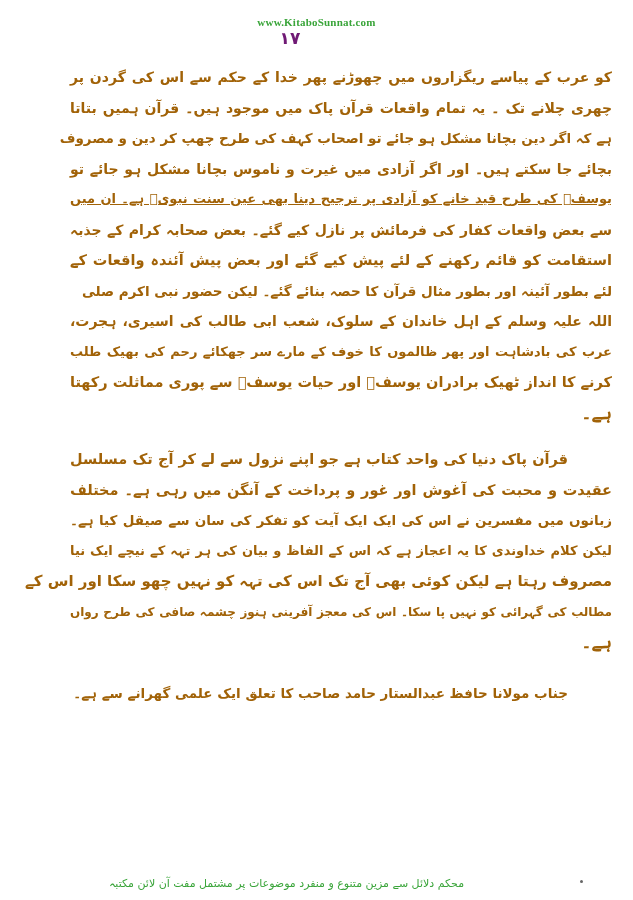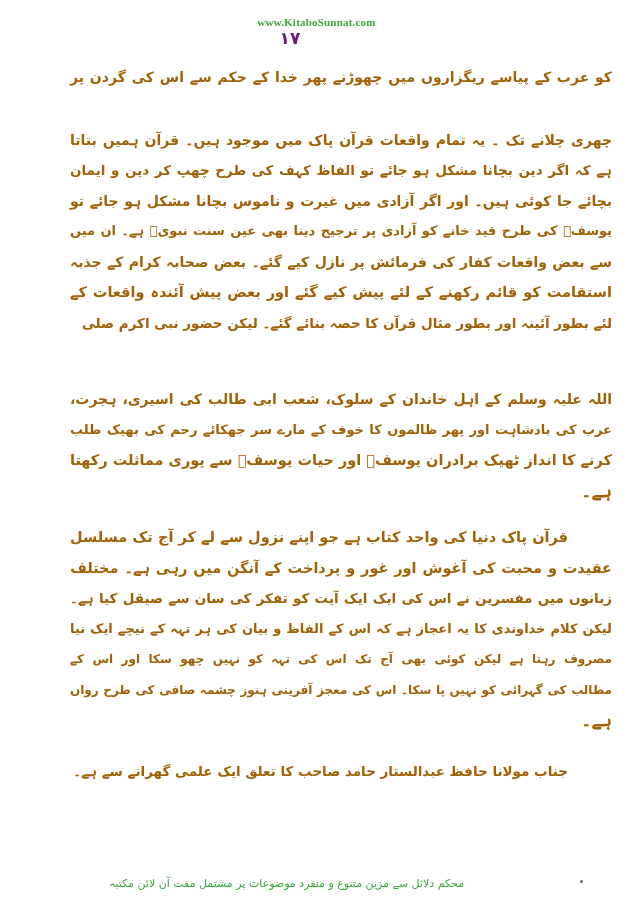--- a/index.html
+++ b/index.html
@@ -90,41 +90,41 @@
 </head>
 <body>
 
 <div class="site-header">www.KitaboSunnat.com</div>
 <div class="page-number">۱۷</div>
 
 <div class="content">
 
   <div class="para">
     <span class="line" style="display: block; font-size: 14px;">کو عرب کے پیاسے ریگزاروں میں چھوڑنے پھر خدا کے حکم سے اس کی گردن پر</span>
-    <span class="line" style="display: block; font-size: 14px; margin-top: 32px;">چھری چلانے تک ۔ یہ تمام واقعات قرآن پاک میں موجود ہیں۔ قرآن ہمیں بتاتا</span>
-    <span class="line" style="display: block; font-size: 13.5px;">ہے کہ اگر دین بچانا مشکل ہو جائے تو الفاظ کہف کی طرح چھپ کر دین و ایمان</span>
-    <span class="line" style="display: block; font-size: 14px;">بچائے جا کوئی ہیں۔ اور اگر آزادی میں غیرت و ناموس بچانا مشکل ہو جائے تو</span>
-    <span class="line" style="display: block; font-size: 13px;">یوسفؑ کی طرح قید خانے کو آزادی پر ترجیح دینا بھی عین سنت نبویؐ ہے۔ ان میں</span>
+    <span class="line" style="display: block; font-size: 14px;">چھری چلانے تک ۔ یہ تمام واقعات قرآن پاک میں موجود ہیں۔ قرآن ہمیں بتاتا</span>
+    <span class="line" style="display: block; font-size: 13.5px;">ہے کہ اگر دین بچانا مشکل ہو جائے تو اصحاب کہف کی طرح چھپ کر دین و مصروف</span>
+    <span class="line" style="display: block; font-size: 14px;">بچائے جا سکتے ہیں۔ اور اگر آزادی میں غیرت و ناموس بچانا مشکل ہو جائے تو</span>
+    <span class="line" style="display: block; font-size: 13px; text-decoration: underline;">یوسفؑ کی طرح قید خانے کو آزادی پر ترجیح دینا بھی عین سنت نبویؐ ہے۔ ان میں</span>
     <span class="line" style="display: block; font-size: 14px;">سے بعض واقعات کفار کی فرمائش پر نازل کیے گئے۔ بعض صحابہ کرام کے جذبہ</span>
     <span class="line" style="display: block; font-size: 14.5px;">استقامت کو قائم رکھنے کے لئے پیش کیے گئے اور بعض پیش آئندہ واقعات کے</span>
     <span class="line" style="display: block; font-size: 13.5px; margin-left: 22px;">لئے بطور آئینہ اور بطور مثال قرآن کا حصہ بنائے گئے۔ لیکن حضور نبی اکرم صلی</span>
-    <span class="line" style="display: block; font-size: 14px; margin-top: 46px;">اللہ علیہ وسلم کے اہل خاندان کے سلوک، شعب ابی طالب کی اسیری، ہجرت،</span>
+    <span class="line" style="display: block; font-size: 14px;">اللہ علیہ وسلم کے اہل خاندان کے سلوک، شعب ابی طالب کی اسیری، ہجرت،</span>
     <span class="line" style="display: block; font-size: 13px;">عرب کی بادشاہت اور پھر ظالموں کا خوف کے مارے سر جھکائے رحم کی بھیک طلب</span>
     <span class="line" style="display: block; font-size: 14.5px;">کرنے کا انداز ٹھیک برادران یوسفؑ اور حیات یوسفؑ سے پوری مماثلت رکھتا</span>
     <span class="line last" style="display: block;">ہے۔</span>
   </div>
 
   <div class="gap"></div>
 
   <div class="para">
     <span class="line" style="padding-right: 44px; display: block; font-size: 14.5px;">قرآن پاک دنیا کی واحد کتاب ہے جو اپنے نزول سے لے کر آج تک مسلسل</span>
     <span class="line" style="display: block; font-size: 14.5px;">عقیدت و محبت کی آغوش اور غور و پرداخت کے آنگن میں رہی ہے۔ مختلف</span>
     <span class="line" style="display: block; font-size: 13.5px;">زبانوں میں مفسرین نے اس کی ایک ایک آیت کو تفکر کی سان سے صیقل کیا ہے۔</span>
     <span class="line" style="display: block; font-size: 13px;">لیکن کلام خداوندی کا یہ اعجاز ہے کہ اس کے الفاظ و بیان کی ہر تہہ کے نیچے ایک نیا</span>
-    <span class="line" style="display: block; font-size: 12px;">مصروف رہتا ہے لیکن کوئی بھی آج تک اس کی تہہ کو نہیں چھو سکا اور اس کے</span>
+    <span class="line" style="display: block; font-size: 15px;">مصروف رہتا ہے لیکن کوئی بھی آج تک اس کی تہہ کو نہیں چھو سکا اور اس کے</span>
     <span class="line" style="display: block; font-size: 12px;">مطالب کی گہرائی کو نہیں پا سکا۔ اس کی معجز آفرینی ہنوز چشمہ صافی کی طرح رواں</span>
     <span class="line last" style="display: block;">ہے۔</span>
   </div>
 
   <div class="gap" style="height:8px;"></div>
 
   <div class="para">
     <span class="line last" style="padding-right: 44px; display: block; font-size: 13.5px; margin-top: 12px;">جناب مولانا حافظ عبدالستار حامد صاحب کا تعلق ایک علمی گھرانے سے ہے۔</span>
   </div>
 

